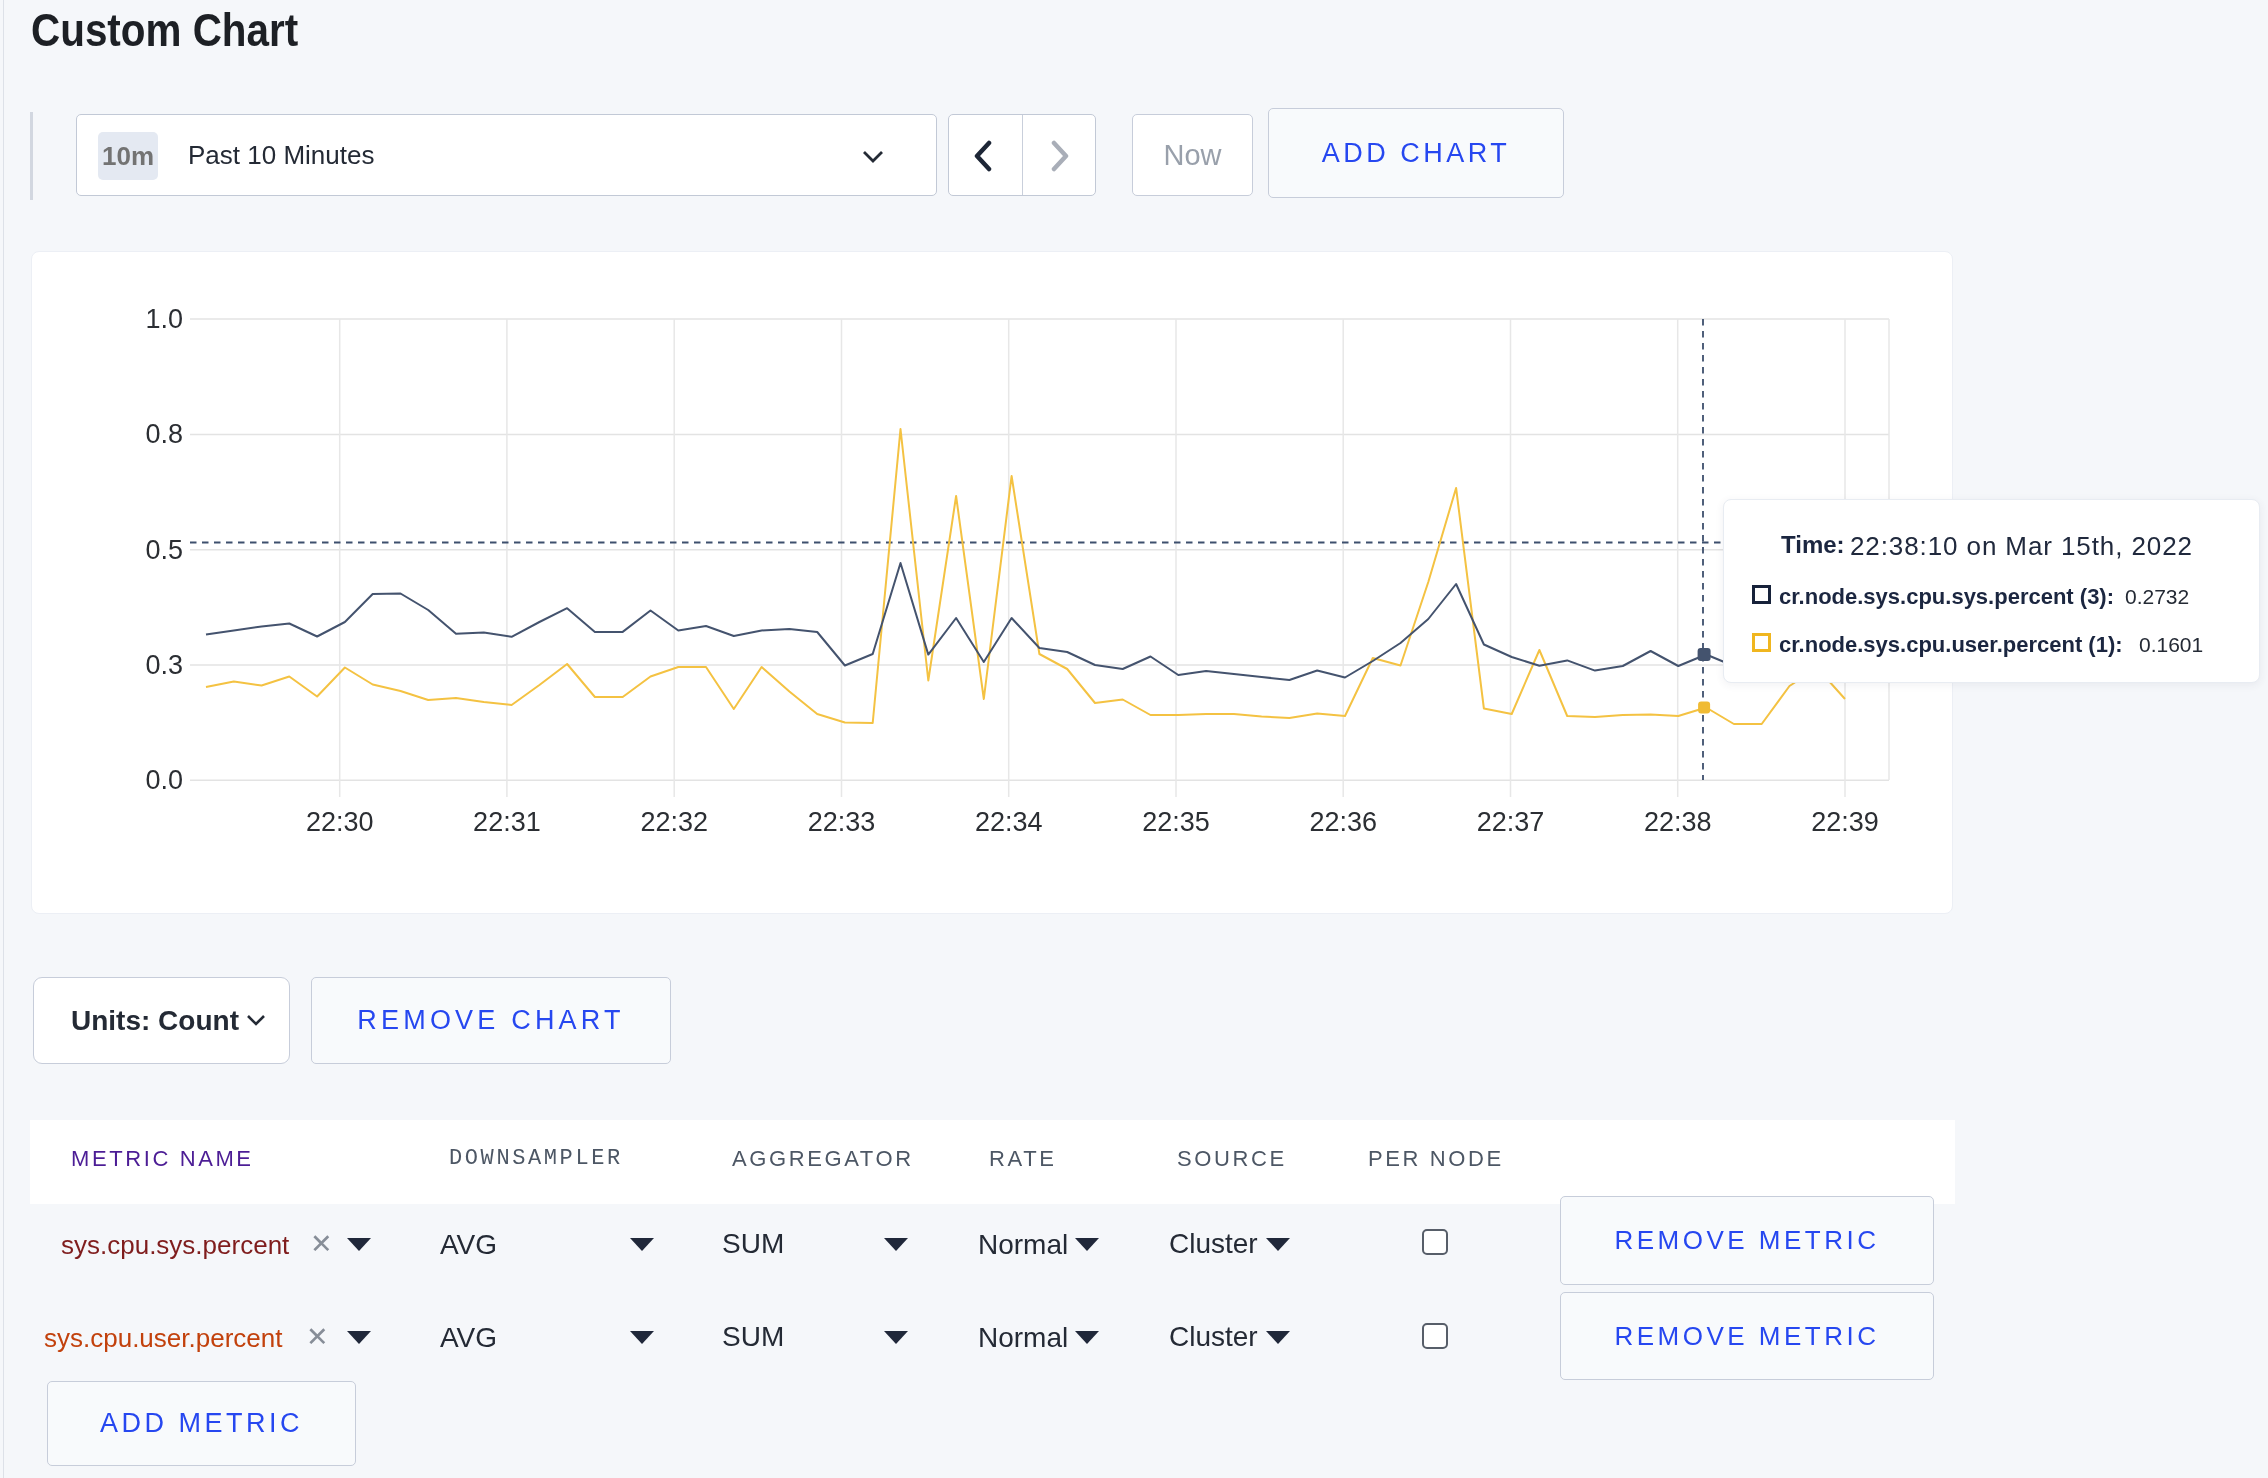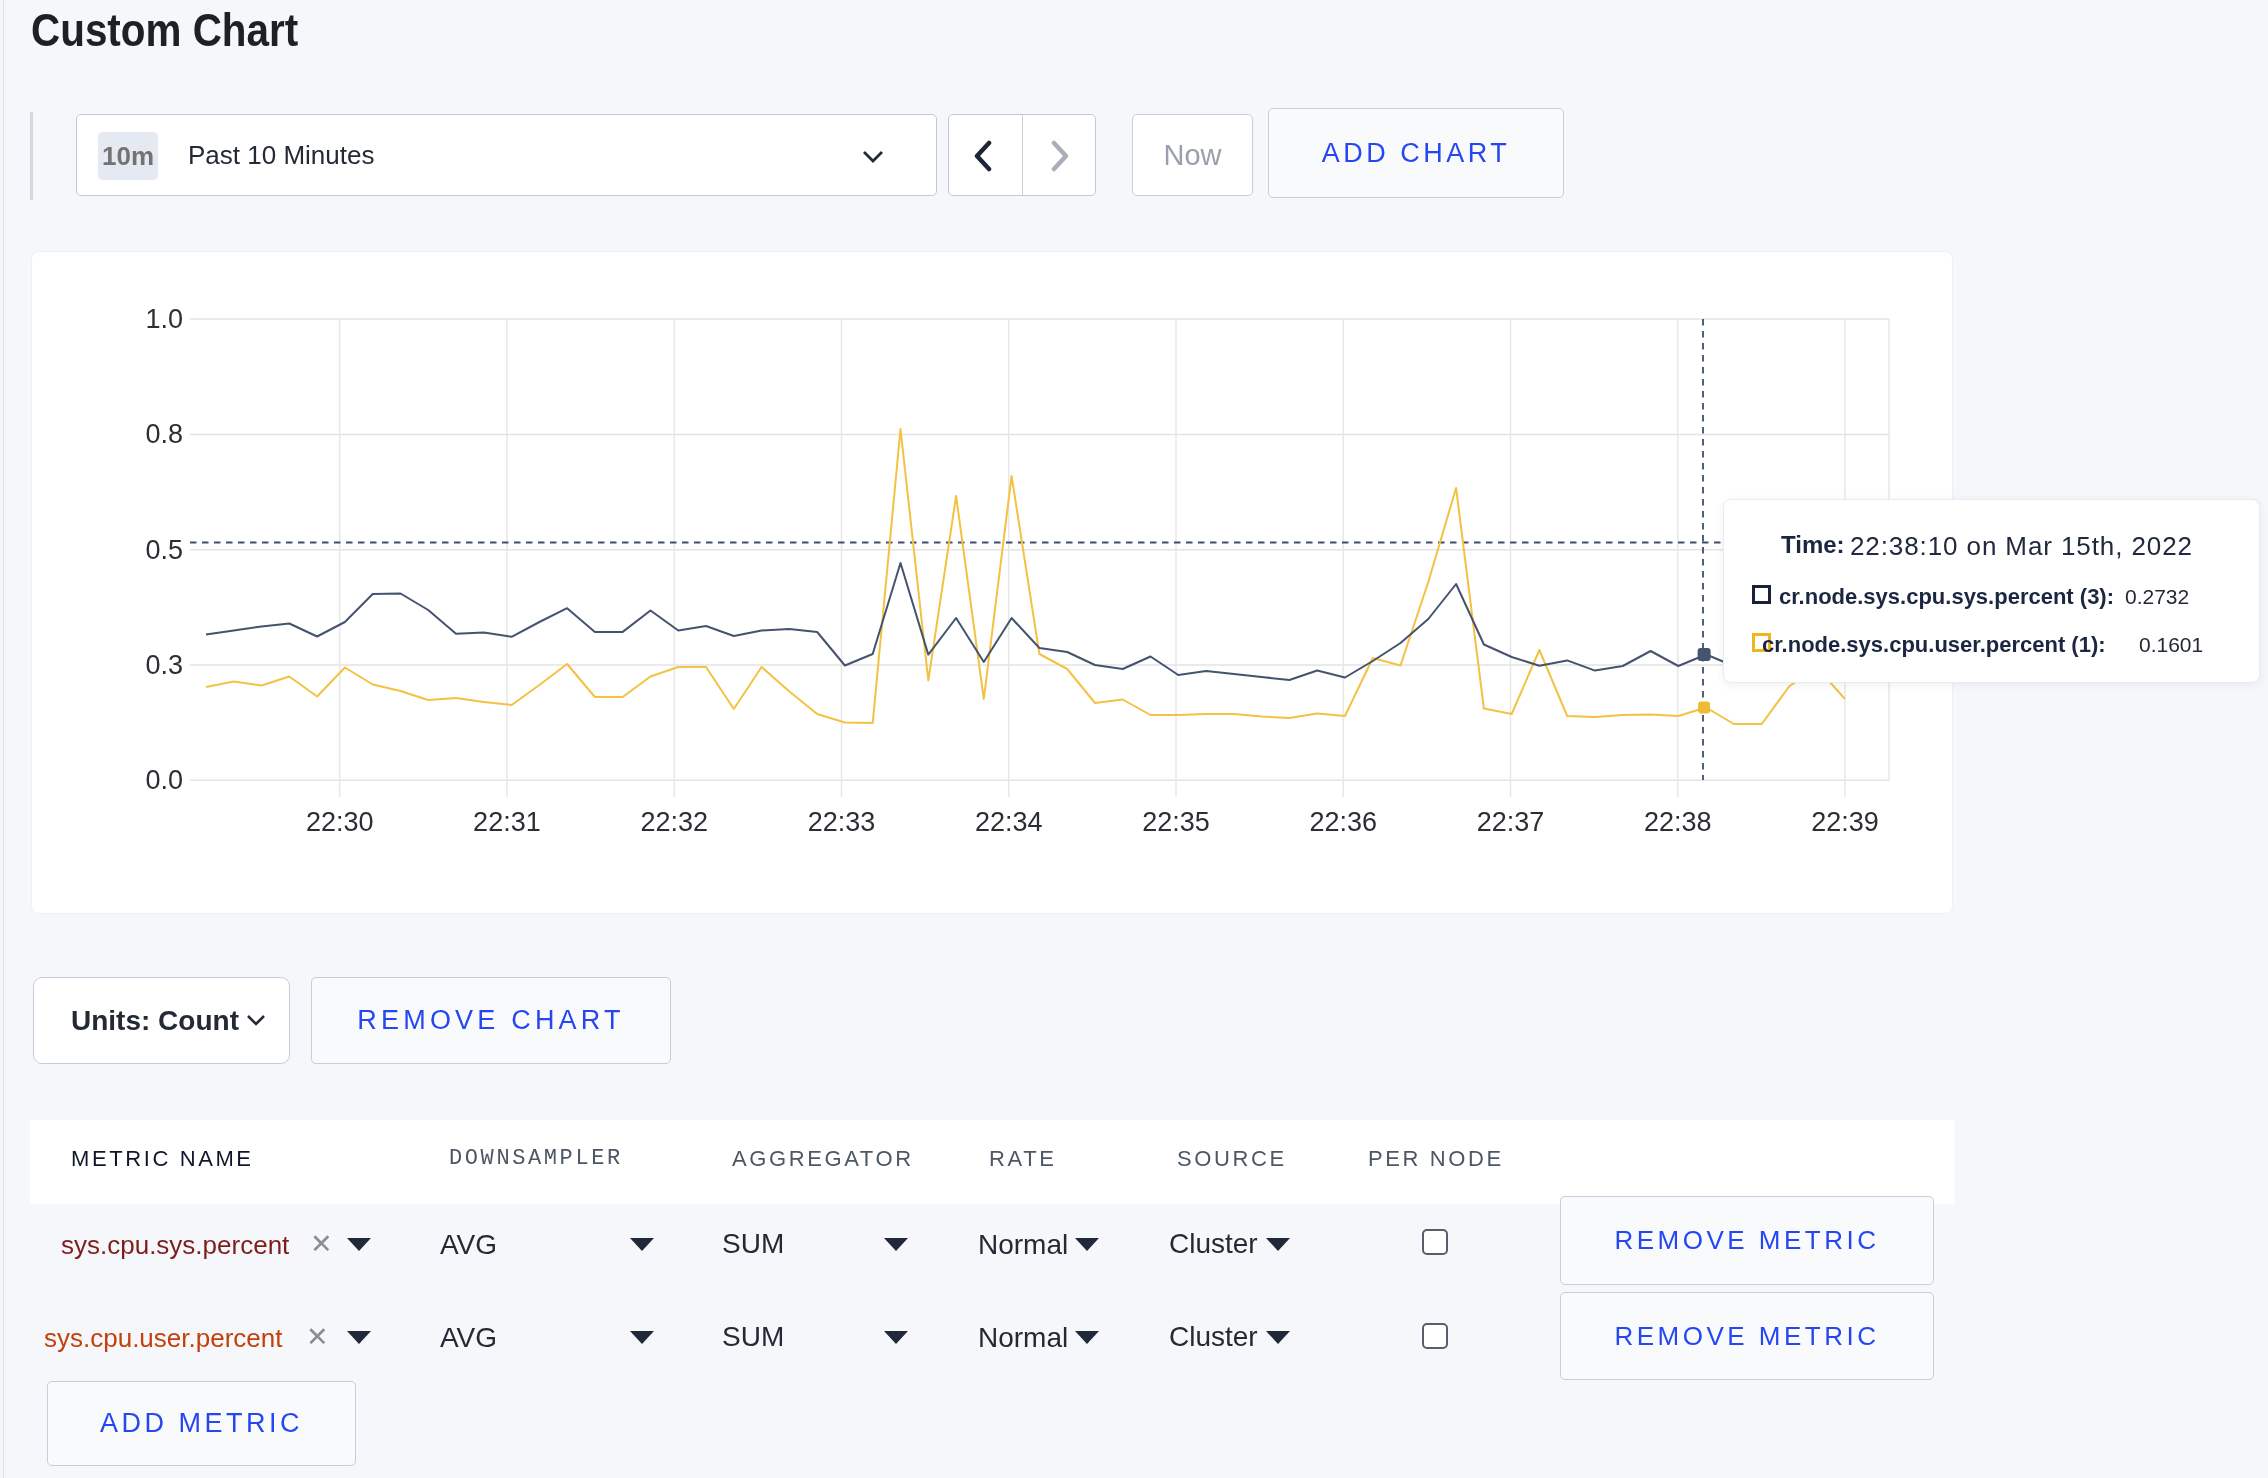--- a/index.html
+++ b/index.html
@@ -96,34 +96,34 @@
     </g>
   </svg>
 
   <div class="abs" style="left:1723px; top:499px; width:537px; height:184px; background:#fff; border:1px solid #e8ecf2; border-radius:8px; box-shadow:0 2px 8px rgba(50,60,90,0.07);">
     <div class="abs" style="left:57px; top:31px; font-size:24px; font-weight:700; color:#1b2640;">Time:</div>
     <div class="abs" style="left:126px; top:31px; font-size:26px; letter-spacing:0.9px; color:#20293d;">22:38:10 on Mar 15th, 2022</div>
     <div class="abs" style="left:28px; top:85px; width:19px; height:19px; border:3px solid #17223a;"></div>
     <div class="abs" style="left:55px; top:84px; font-size:22px; font-weight:700; color:#1b2640;">cr.node.sys.cpu.sys.percent (3):</div>
     <div class="abs" style="left:401px; top:85px; font-size:21px; color:#242a35;">0.2732</div>
     <div class="abs" style="left:28px; top:133px; width:19px; height:19px; border:3px solid #f0b61f;"></div>
-    <div class="abs" style="left:38px; top:132px; font-size:22px; font-weight:700; color:#1b2640;">cr.node.sys.cpu.user.percent (1):</div>
+    <div class="abs" style="left:55px; top:132px; font-size:22px; font-weight:700; color:#1b2640;">cr.node.sys.cpu.user.percent (1):</div>
     <div class="abs" style="left:415px; top:133px; font-size:21px; color:#242a35;">0.1601</div>
   </div>
 
   <div class="abs" style="left:33px; top:977px; width:257px; height:87px; background:#fff; border:1px solid #c7cdda; border-radius:9px;">
     <div class="abs" style="left:37px; top:0; height:85px; display:flex; align-items:center; font-size:28px; font-weight:700; color:#242a35;">Units: Count</div>
     <svg class="abs" style="right:23px; top:36px;" width="20" height="13" viewBox="0 0 20 13">
       <polyline points="2,2 10,10 18,2" fill="none" stroke="#242a35" stroke-width="2.6"></polyline>
     </svg>
   </div>
   <div class="btn btn-blue" style="left:311px; top:977px; width:360px; height:87px; letter-spacing:4.2px;">REMOVE CHART</div>
 
   <div class="abs" style="left:30px; top:1120px; width:1925px; height:84px; background:#fff;"></div>
-  <div class="abs" style="top:1146px; left:71px; font-size:22px; letter-spacing:2.6px; font-weight:400; color:#0f172a;">METRIC NAME</div>
+  <div class="abs" style="top:1146px; left:71px; font-size:22px; letter-spacing:2.6px; font-weight:400; color:#4c1d95;">METRIC NAME</div>
   <div class="abs" style="top:1146px; left:449px; font-size:22px; letter-spacing:2.6px; font-weight:400; color:#4d5765;font-family:Liberation Mono, monospace;">DOWNSAMPLER</div>
   <div class="abs" style="top:1146px; left:732px; font-size:22px; letter-spacing:2.6px; font-weight:400; color:#4d5765;">AGGREGATOR</div>
   <div class="abs" style="top:1146px; left:989px; font-size:22px; letter-spacing:2.6px; font-weight:400; color:#4d5765;">RATE</div>
   <div class="abs" style="top:1146px; left:1177px; font-size:22px; letter-spacing:2.6px; font-weight:400; color:#4d5765;">SOURCE</div>
   <div class="abs" style="top:1146px; left:1368px; font-size:22px; letter-spacing:2.6px; font-weight:400; color:#4d5765;">PER NODE</div>
 
   <div class="abs" style="top:1230px; left:61px; font-size:26px; color:#7f1d1d;">sys.cpu.sys.percent</div>
   <div class="abs" style="top:1228px; left:310px; font-size:27px; color:#878e98;">✕</div>
   <div class="abs tri" style="top:1238px; left:347px; width:0; height:0; border-left:12px solid transparent; border-right:12px solid transparent; border-top:13px solid #20283a;"></div>
   <div class="abs" style="top:1229px; left:440px; font-size:28px; color:#242a35;">AVG</div>

